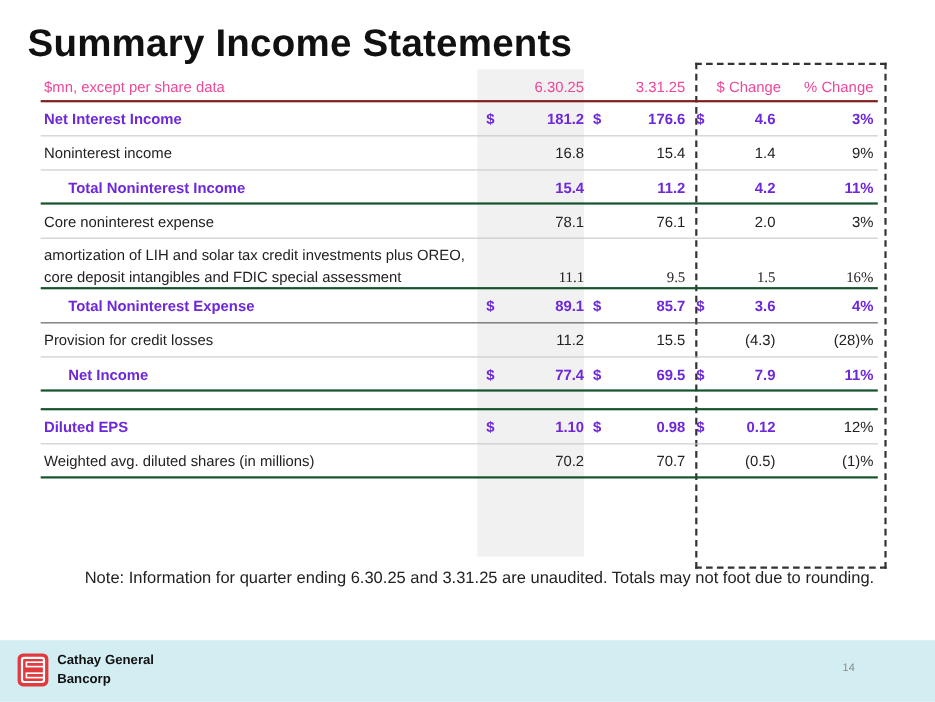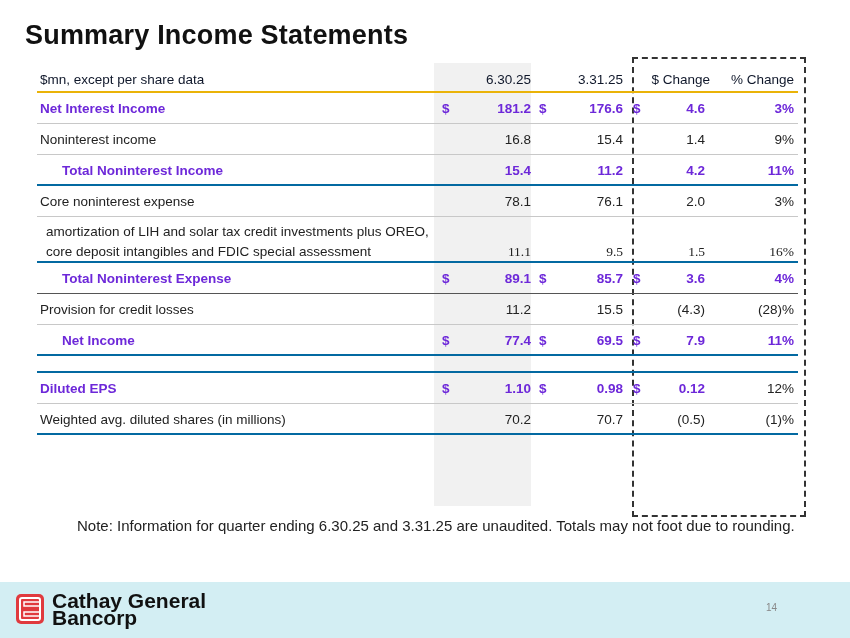--- a/index.html
+++ b/index.html
@@ -1,21 +1,21 @@
 <!DOCTYPE html>
 <html><head>
 <meta charset="utf-8">
 <style>
   html, body { margin: 0; padding: 0; }
   body {
     width: 850px; height: 638px; background: #ffffff; position: relative; overflow: hidden;
     font-family: "Liberation Sans", sans-serif; color: #222;
   }
   .title {
-    position: absolute; left: 25px; top: 20px; font-size: 27px; font-weight: bold; color: #111;
+    position: absolute; left: 25px; top: 20px; font-size: 35px; font-weight: bold; color: #111;
     letter-spacing: 0.2px;
   }
   .shade {
     position: absolute; left: 434px; top: 63px; width: 97px; height: 443px; background: #f1f1f1;
   }
   .dashbox {
     position: absolute; left: 632px; top: 57px; width: 174px; height: 460px;
     border: 2px dashed #333; border-left: none; box-sizing: border-box;
   }
   .dashleft {
@@ -29,43 +29,43 @@
   .row .cell { position: absolute; text-align: left; }
   .row .sym { position: absolute; }
   .c1sym { left: 405px; }
   .c1 { right: 267px; }
   .c2sym { left: 502px; }
   .c2 { right: 175px; }
   .c3sym { left: 596px; }
   .c3 { right: 93px; }
   .c4 { right: 4px; }
   .bold { font-weight: bold; color: #6d28d9; }
-  .hdr { height: 30px; border-bottom: 2px solid #eab308; color: #0f172a; }
+  .hdr { height: 30px; border-bottom: 2px solid #7f1d1d; color: #ec4899; }
   .hdr span { top: 9px; }
   .r1 { height: 31px; }
   .r1 span { top: 8px; }
   .r2 { height: 46px; }
-  .r2 .label { top: 5px; line-height: 20px; margin-left: 6px; }
+  .r2 .label { top: 5px; line-height: 20px; }
   .r2 .cell { top: 27px; font-family: Liberation Serif, serif; }
   .sep-thin { border-bottom: 1px solid #c8c8c8; }
   .sep-mid { border-bottom: 1.5px solid #555; }
-  .sep-thick { border-bottom: 2px solid #0369a1; }
+  .sep-thick { border-bottom: 2px solid #14532d; }
   .blank { height: 17px; }
   .note {
     position: absolute; left: 77px; top: 517px; font-size: 15px; color: #222;
   }
   .footer {
     position: absolute; left: 0; top: 582px; width: 850px; height: 56px; background: #d3eef3;
   }
   .logo-icon {
     position: absolute; left: 16px; top: 12px; width: 28px; height: 30px; background: #e03a3e;
     border-radius: 5px;
   }
   .logo-text {
-    position: absolute; left: 52px; top: 10px; font-size: 21px; font-weight: bold; color: #111;
+    position: absolute; left: 52px; top: 10px; font-size: 12px; font-weight: bold; color: #111;
     line-height: 17px;
   }
   .pagenum {
     position: absolute; left: 766px; top: 20px; font-size: 10px; color: #888;
   }
 </style>
 </head>
 <body>
 
 <div class="title">Summary Income Statements</div>

